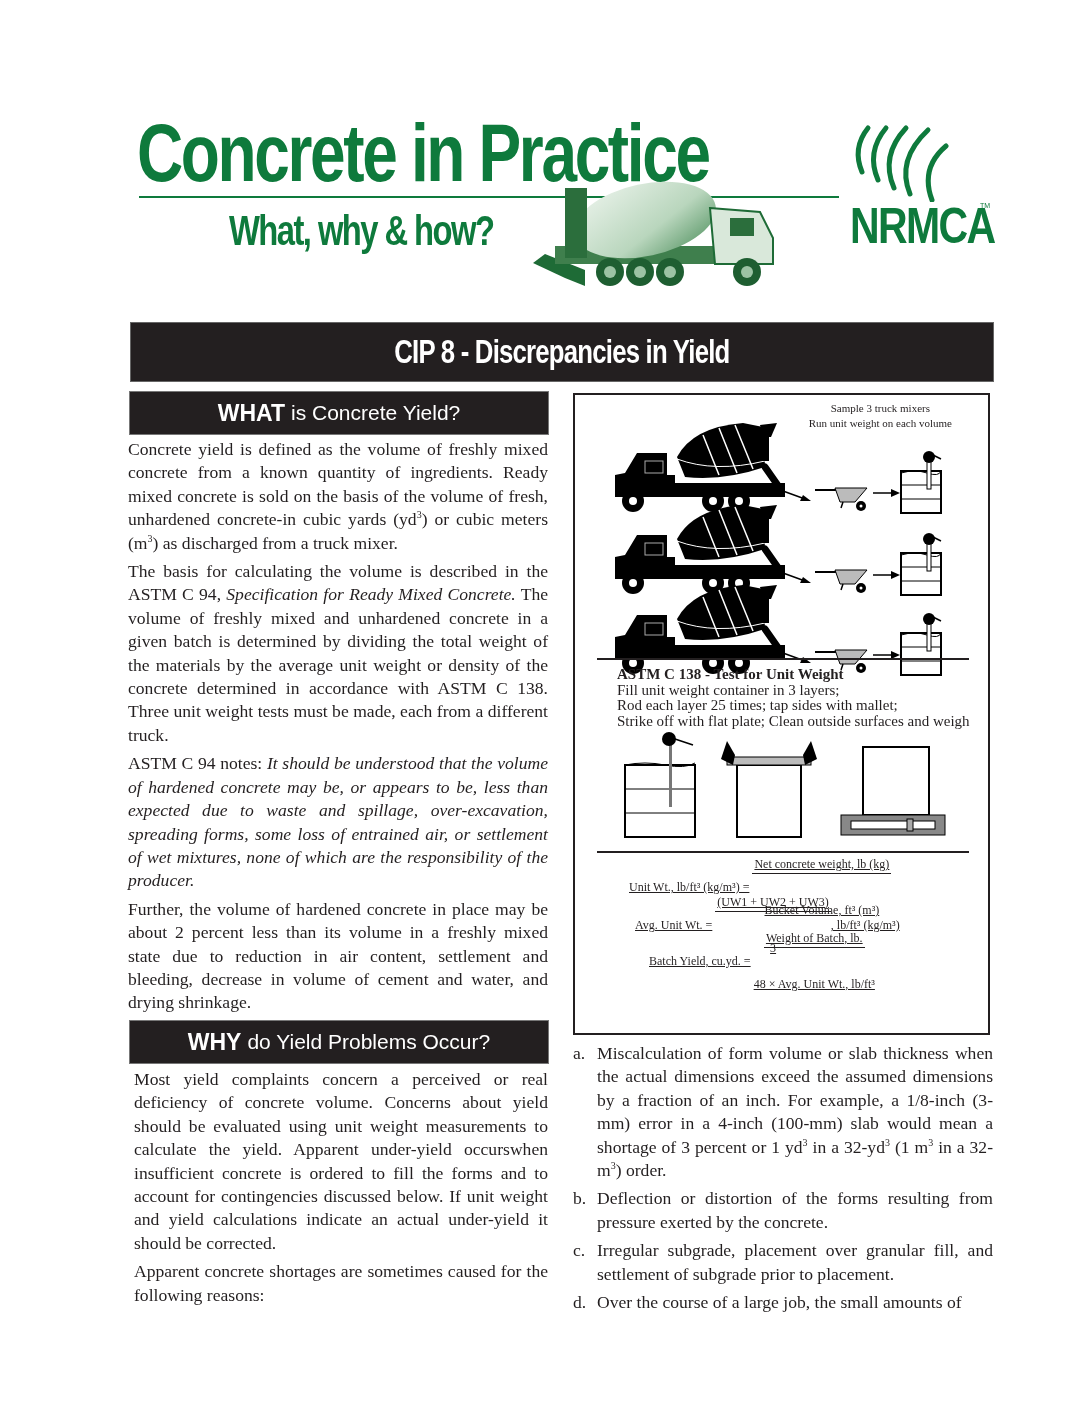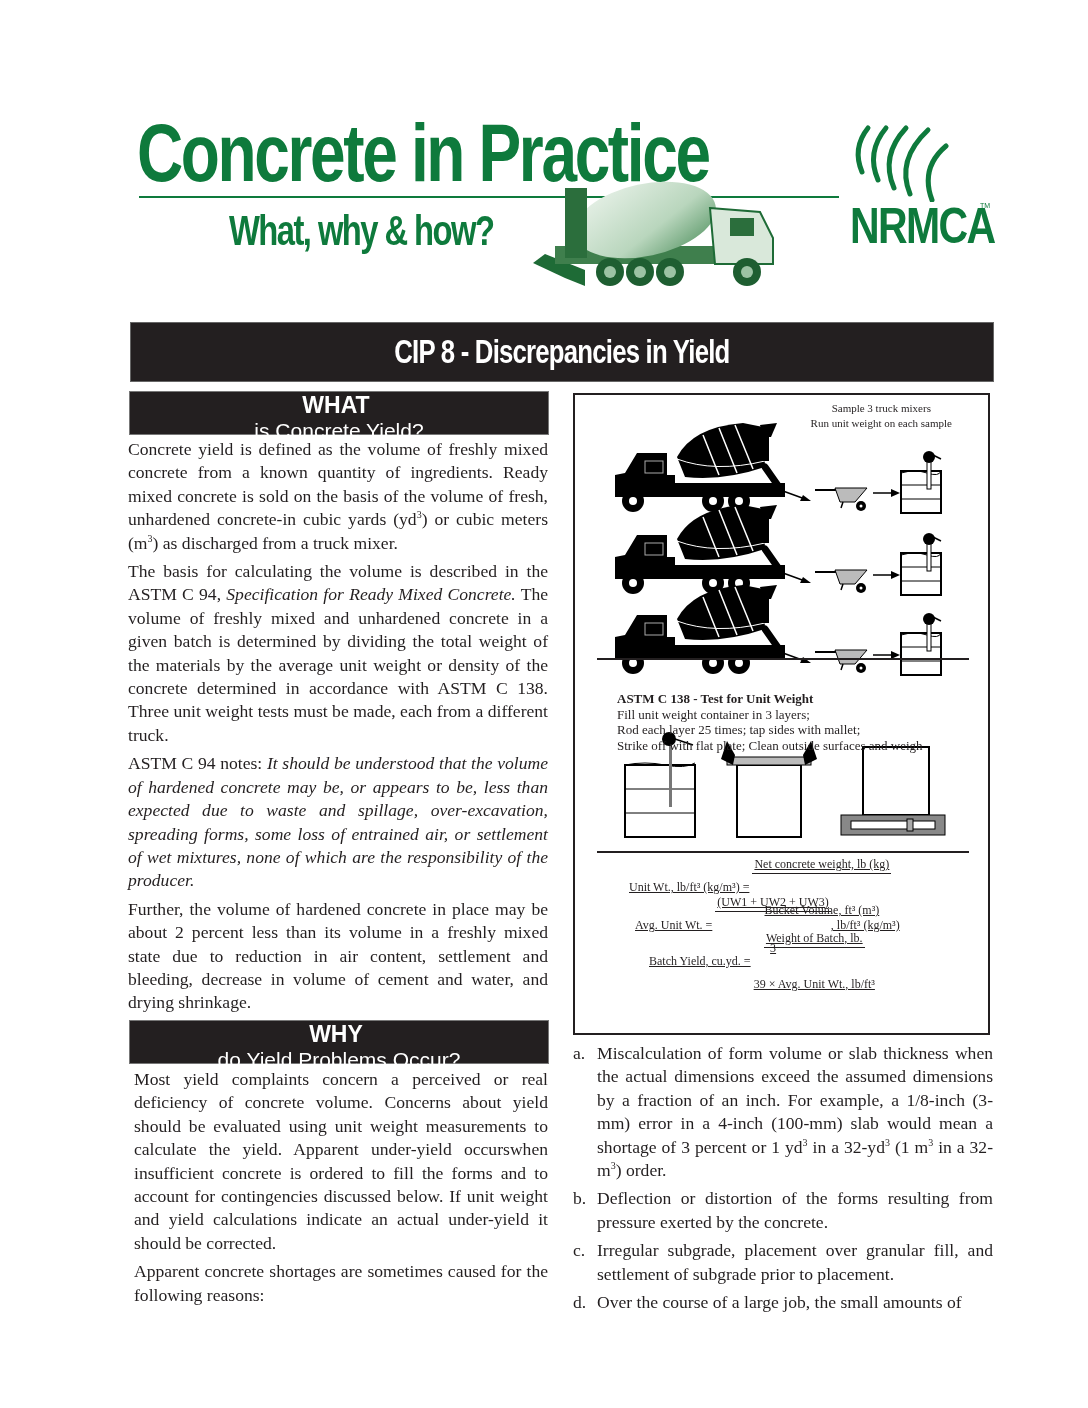--- a/index.html
+++ b/index.html
@@ -13,38 +13,38 @@
   .truck-photo { position: absolute; left: 390px; top: 60px; width: 265px; height: 130px; }
   .nrmca-arcs { position: absolute; left: 713px; top: 14px; width: 110px; height: 80px; }
   .nrmca-word { position: absolute; left: 715px; top: 92px; font-family: "Liberation Sans", sans-serif; font-weight: bold; font-size: 50px; color: #0e7a3c; letter-spacing: -2px; transform: scaleX(0.82); transform-origin: left top; line-height: 52px; }
   .nrmca-tm { position: absolute; left: 845px; top: 94px; font-family: "Liberation Sans", sans-serif; font-size: 7px; color: #0e7a3c; }
 
   
   .title-bar { position: absolute; left: 130px; top: 322px; width: 862px; height: 58px; background: #231f20; border: 1px solid #666; display: flex; align-items: center; justify-content: center; }
   .title-bar span { font-family: "Liberation Sans", sans-serif; font-weight: bold; color: #fff; font-size: 33px; letter-spacing: -1px; transform: scaleX(0.78); white-space: nowrap; }
 
   
-  .sec-head { position: absolute; left: 129px; width: 418px; height: 42px; background: #231f20; border: 1px solid #777; display: flex; align-items: center; color: #fff; font-family: "Liberation Sans", sans-serif; font-size: 21px; white-space: nowrap; flex-direction: column; }
+  .sec-head { position: absolute; left: 129px; width: 418px; height: 42px; background: #231f20; border: 1px solid #777; display: flex; align-items: center; justify-content: center; color: #fff; font-family: "Liberation Sans", sans-serif; font-size: 21px; white-space: nowrap; }
   .sec-head b { font-size: 23px; margin-right: 6px; }
 
   
   .col { position: absolute; font-size: 17.6px; line-height: 23.4px; text-align: justify; }
   .col p { margin: 0 0 5px 0; }
   .col sup { font-size: 10px; line-height: 0; }
   .col i { font-style: italic; }
 
   .left1 { left: 128px; top: 438px; width: 420px; }
   .left2 { left: 134px; top: 1068px; width: 414px; }
 
   
   .figure { position: absolute; left: 573px; top: 393px; width: 417px; height: 642px; border: 2px solid #231f20; box-sizing: border-box; background: #fff; }
   .fig-caption1 { position: absolute; right: 36px; top: 6px; text-align: center; font-size: 11px; line-height: 15px; }
   .fig-svg { position: absolute; left: 0; top: 0; }
   .fig-rule { position: absolute; left: 22px; width: 372px; height: 2px; background: #231f20; }
-  .astm-block { position: absolute; left: 42px; top: 272px; font-size: 13px; line-height: 15.5px; white-space: nowrap; margin-top: 24px; }
+  .astm-block { position: absolute; left: 42px; top: 272px; font-size: 15px; line-height: 15.5px; white-space: nowrap; }
   .astm-block .h { font-weight: bold; }
 
   .formula { position: absolute; font-size: 12px; white-space: nowrap; display: flex; align-items: center; text-decoration: underline; }
   .frac { display: inline-flex; flex-direction: column; align-items: center; margin-left: 3px; gap: 28px; }
   .frac .num { border-bottom: 1.2px solid #231f20; padding: 0 2px 1px 2px; }
   .frac .den { padding-top: 1px; }
 
   
   .list { position: absolute; left: 573px; top: 1042px; width: 420px; font-size: 17.6px; line-height: 23.4px; }
   .li { display: flex; margin-bottom: 5px; text-align: justify; }
@@ -117,21 +117,21 @@
 </div>
 
 <div class="col left2">
   <p>Most yield complaints concern a perceived or real deficiency of concrete volume. Concerns about yield should be evaluated using unit weight measurements to calculate the yield. Apparent under-yield occurswhen insufficient concrete is ordered to fill the forms and to account for contingencies discussed below. If unit weight and yield calculations indicate an actual under-yield it should be corrected.</p>
   <p>Apparent concrete shortages are sometimes caused for the following reasons:</p>
 </div>
 
 <div class="figure">
   <div class="fig-caption1">
     <div>Sample 3 truck mixers</div>
-    <div>Run unit weight on each sample</div>
+    <div>Run unit weight on each volume</div>
   </div>
 
   <svg class="fig-svg" width="413" height="640">
     <defs>
       <g id="truckRow">
 
         <path d="M0 78 L0 60 L10 58 L22 38 L52 38 L52 60 L60 60 L60 82 L0 82 Z" fill="#000"></path>
         <rect x="30" y="46" width="18" height="12" fill="#000" stroke="#aaa" stroke-width="1"></rect>
 
         <rect x="40" y="68" width="130" height="14" fill="#000"></rect>
@@ -229,21 +229,21 @@
     <span class="frac">
         <span class="num">(UW1 + UW2 + UW3)</span>
         <span class="den">3</span>
       </span>
     <span>, lb/ft³ (kg/m³)</span>
   </div>
   <div class="formula" style="left:74px; top:536px;">
     <span>Batch Yield, cu.yd. =</span>
     <span class="frac">
         <span class="num">Weight of Batch, lb.</span>
-        <span class="den">39 × Avg. Unit Wt., lb/ft³</span>
+        <span class="den">48 × Avg. Unit Wt., lb/ft³</span>
       </span>
   </div>
 </div>
 
 <div class="list">
   <div class="li">
     <span class="mk">a.</span>
     <span class="tx"><span>Miscalculation of form volume or slab thickness when the actual dimensions exceed the assumed dimensions by a fraction of an inch. For example, a 1/8-inch (3-mm) error in a 4-inch (100-mm) slab would mean a shortage of 3 percent or 1 yd</span><sup>3</sup><span> in a 32-yd</span><sup>3</sup><span> (1 m</span><sup>3</sup><span> in a 32-m</span><sup>3</sup><span>) order.</span></span>
   </div>
   <div class="li">

